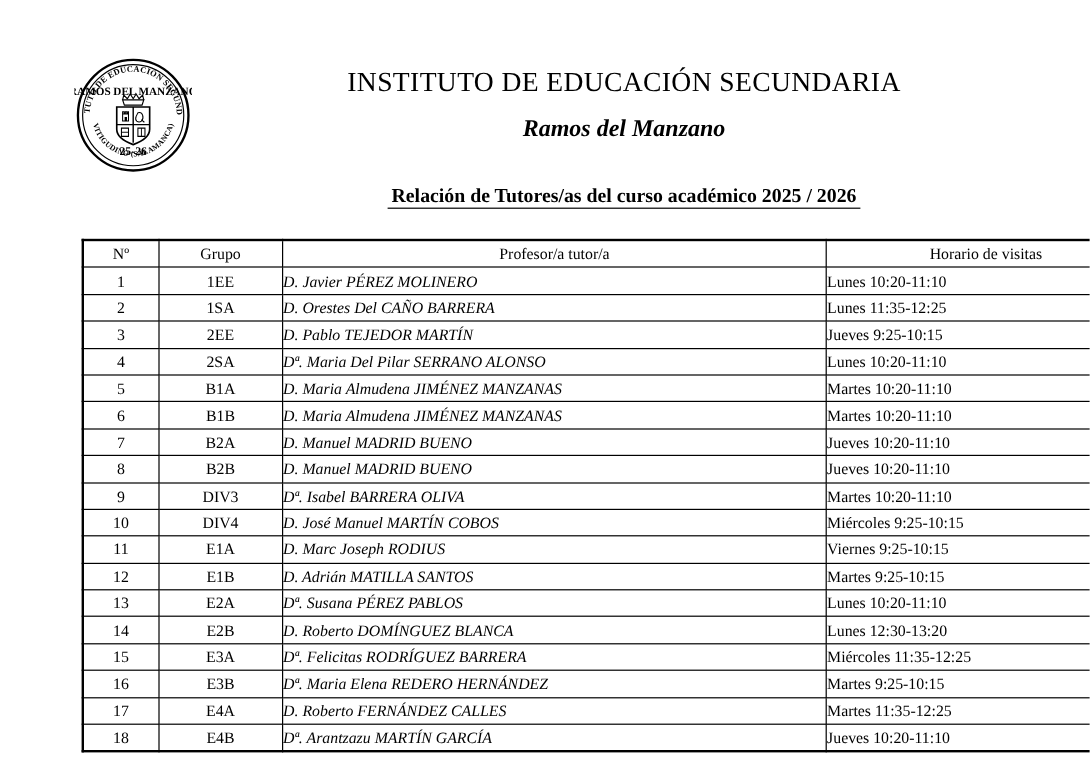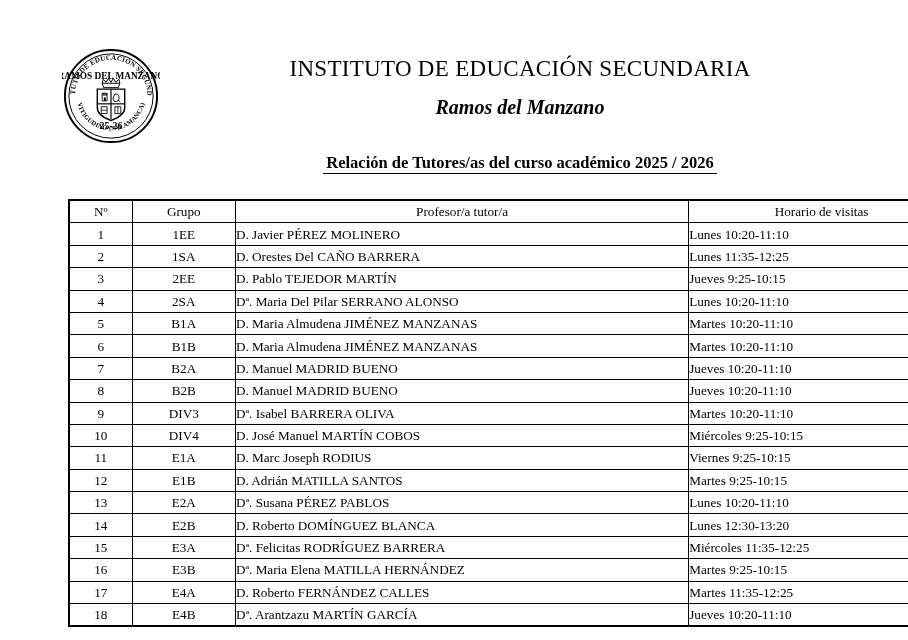--- a/index.html
+++ b/index.html
@@ -100,20 +100,21 @@
     text-align: center;
     font-size: 12.6px;
   }
   td.grp {
     text-align: center;
     font-weight: bold;
     font-size: 13.4px;
   }
   td.prof {
     text-align: left;
+    font-style: italic;
     padding-left: 12px;
     font-size: 13.2px;
   }
   td.hor {
     text-align: left;
     padding-left: 9px;
     font-size: 13.2px;
     margin-top: 16px;
   }
 </style>
@@ -270,21 +271,21 @@
         </tr>
         <tr>
           <td class="num">15</td>
           <td class="grp">E3A</td>
           <td class="prof">Dª. Felicitas RODRÍGUEZ BARRERA</td>
           <td class="hor">Miércoles 11:35-12:25</td>
         </tr>
         <tr>
           <td class="num">16</td>
           <td class="grp">E3B</td>
-          <td class="prof">Dª. Maria Elena MATILLA HERNÁNDEZ</td>
+          <td class="prof">Dª. Maria Elena REDERO HERNÁNDEZ</td>
           <td class="hor">Martes 9:25-10:15</td>
         </tr>
         <tr>
           <td class="num">17</td>
           <td class="grp">E4A</td>
           <td class="prof">D. Roberto FERNÁNDEZ CALLES</td>
           <td class="hor">Martes 11:35-12:25</td>
         </tr>
         <tr>
           <td class="num">18</td>

